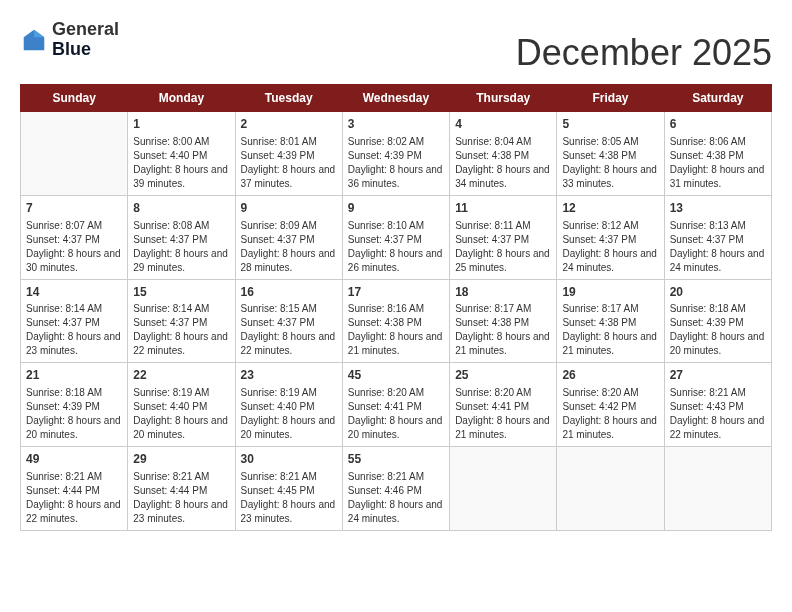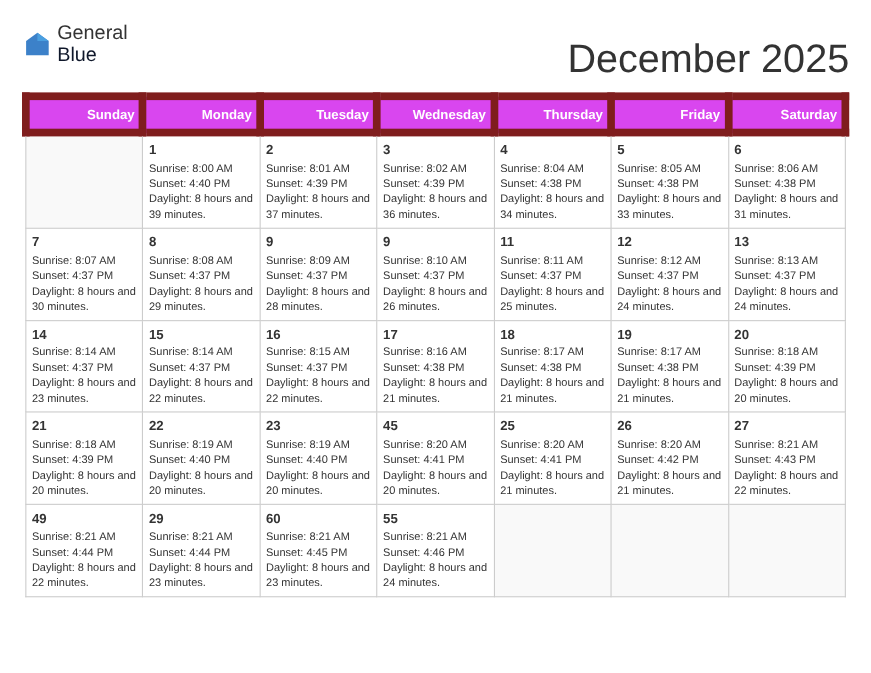--- a/index.html
+++ b/index.html
@@ -16,21 +16,21 @@
       align-items: flex-start;
       margin-bottom: 10px;
     }
     .logo {
       display: flex;
       align-items: center;
       gap: 4px;
     }
     .logo-text {
       font-size: 18px;
-      font-weight: normal;
+      font-weight: bold;
       line-height: 1.1;
     }
     .logo-general { color: #333; }
     .logo-blue { color: #0f172a; }
     .logo-icon {
       width: 28px;
       height: 28px;
     }
     .title-block {
       text-align: right;
@@ -44,27 +44,27 @@
     .location {
       font-size: 14px;
       color: #555;
     }
     .calendar {
       width: 100%;
       border-collapse: collapse;
       font-size: 11px;
     }
     .calendar thead tr th {
-      background: #d946ef;
+      background: #7f1d1d;
       color: #fff;
       padding: 6px 4px;
-      text-align: right;
+      text-align: center;
       font-size: 12px;
       font-weight: bold;
-      border: 7px solid #7f1d1d;
+      border: 1px solid #7f1d1d;
     }
     .calendar tbody tr td {
       border: 1px solid #ccc;
       vertical-align: top;
       padding: 4px 5px;
       width: calc(100% / 7);
       min-height: 80px;
       color: #333;
       line-height: 1.4;
     }
@@ -234,21 +234,21 @@
       <tr>
         <td>
           <span class="day-number">49</span>
           <div class="day-info">Sunrise: 8:21 AM<br>Sunset: 4:44 PM<br>Daylight: 8 hours and 22 minutes.</div>
         </td>
         <td>
           <span class="day-number">29</span>
           <div class="day-info">Sunrise: 8:21 AM<br>Sunset: 4:44 PM<br>Daylight: 8 hours and 23 minutes.</div>
         </td>
         <td>
-          <span class="day-number">60</span>
+          <span class="day-number">30</span>
           <div class="day-info">Sunrise: 8:21 AM<br>Sunset: 4:45 PM<br>Daylight: 8 hours and 23 minutes.</div>
         </td>
         <td>
           <span class="day-number">55</span>
           <div class="day-info">Sunrise: 8:21 AM<br>Sunset: 4:46 PM<br>Daylight: 8 hours and 24 minutes.</div>
         </td>
         <td class="empty"></td>
         <td class="empty"></td>
         <td class="empty"></td>
       </tr>

